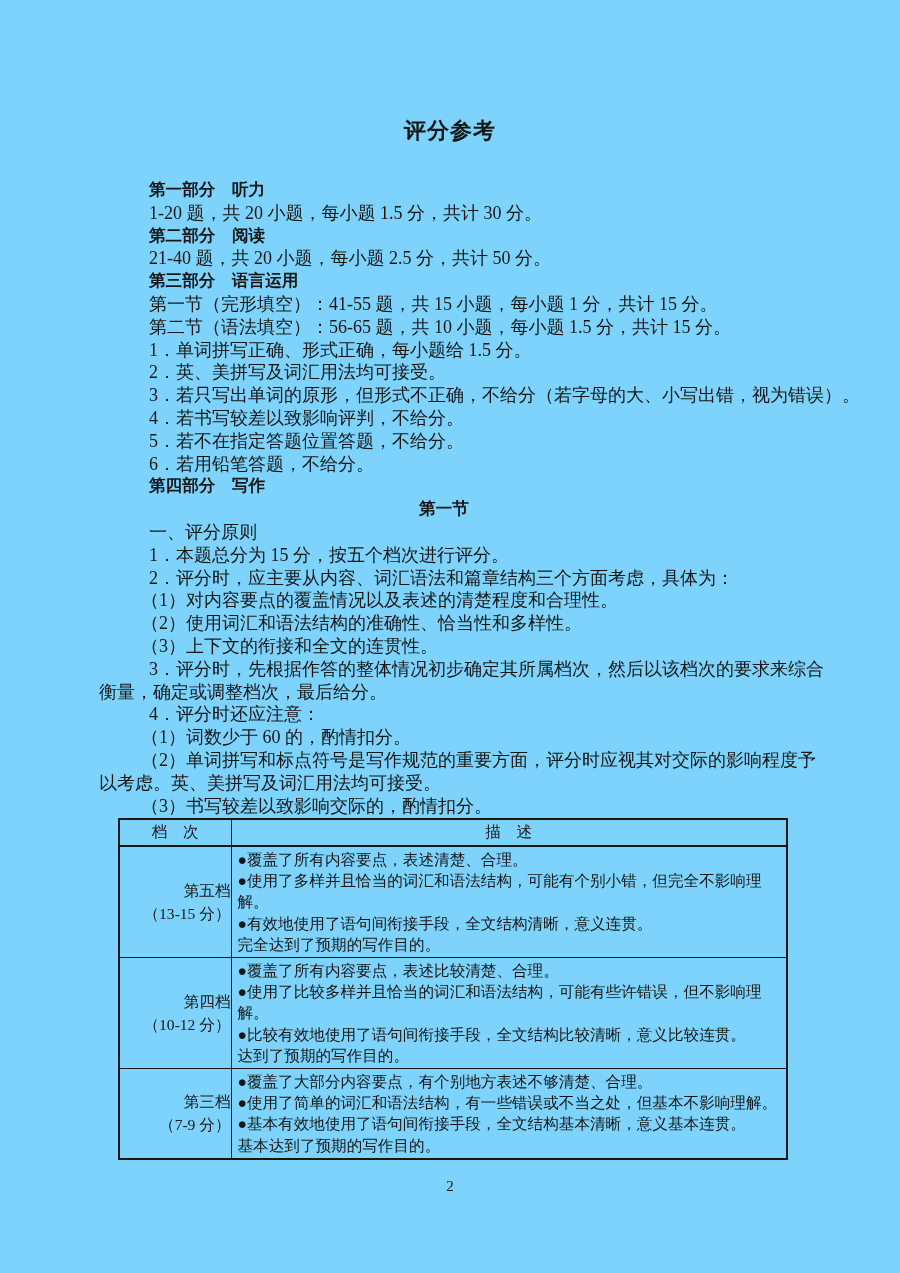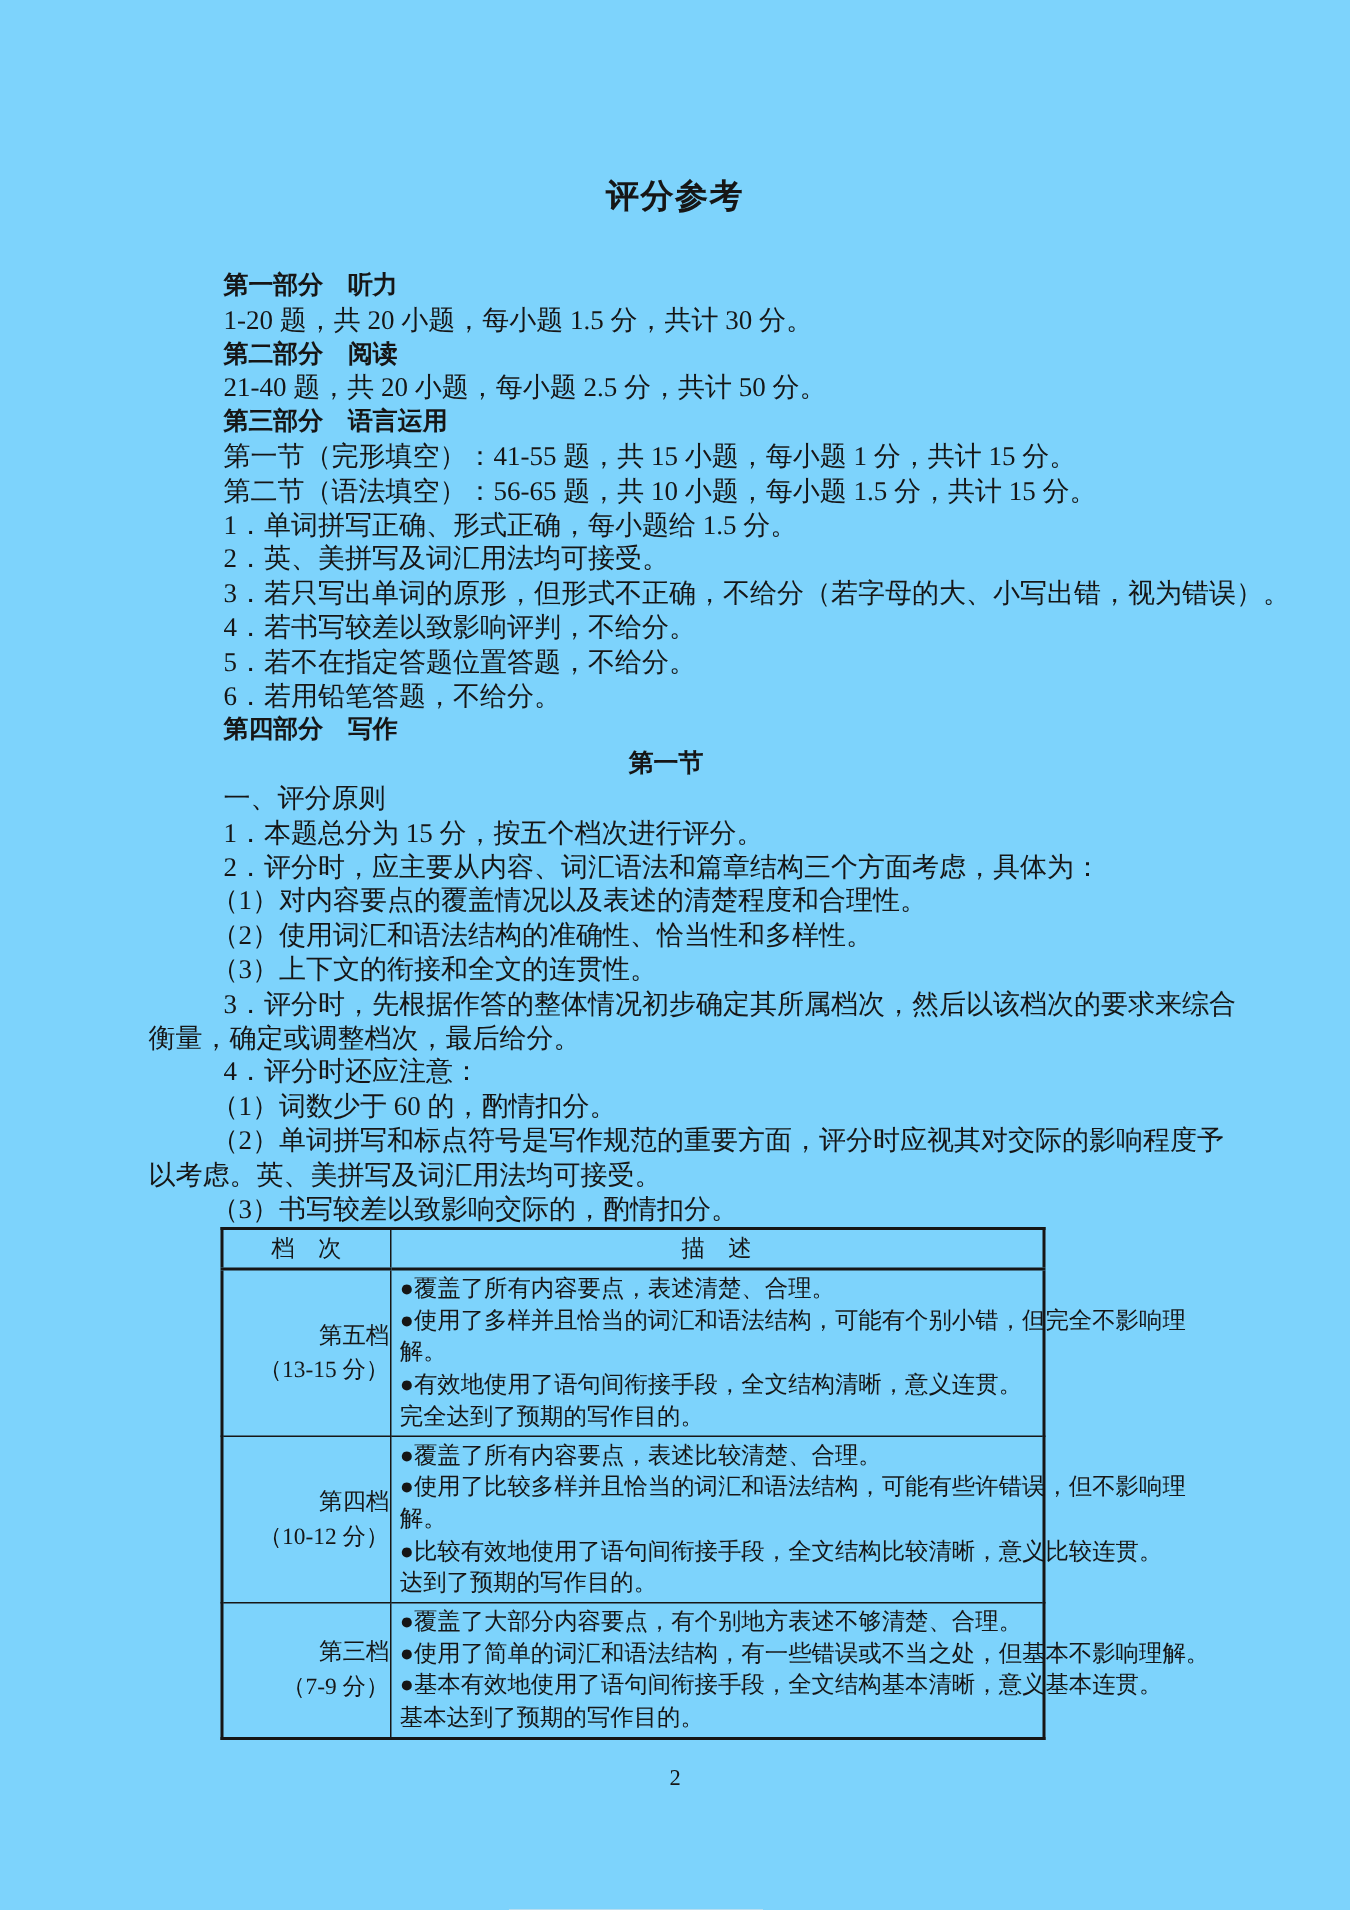--- a/index.html
+++ b/index.html
@@ -29,24 +29,23 @@
   .ind  { padding-left:50px; }
   .pind { padding-left:42px; }
   .flush{ padding-left:0; }
   .center { text-align:center; padding-left:0; }
   .hd {
     font-family:"Liberation Sans","DejaVu Sans",sans-serif;
     font-weight:bold; font-size:16.6px;
   }
   table.rubric {
     position:absolute; top:818px; left:118px;
-    width:550px;
+    width:670px;
     border-collapse:collapse;
     table-layout:fixed;
-    margin-left:29px;
   }
   table.rubric col.c1 { width:112px; }
   table.rubric th, table.rubric td {
     border:1px solid #161616;
     font-size:15.6px;
     vertical-align:middle;
   }
   table.rubric { border:2px solid #161616; }
   table.rubric thead th {
     height:27px; font-weight:normal; text-align:center;

